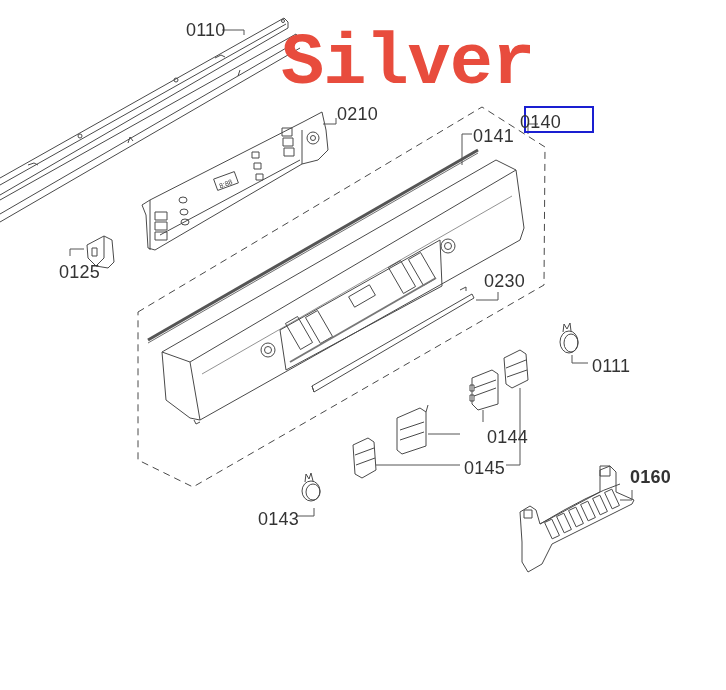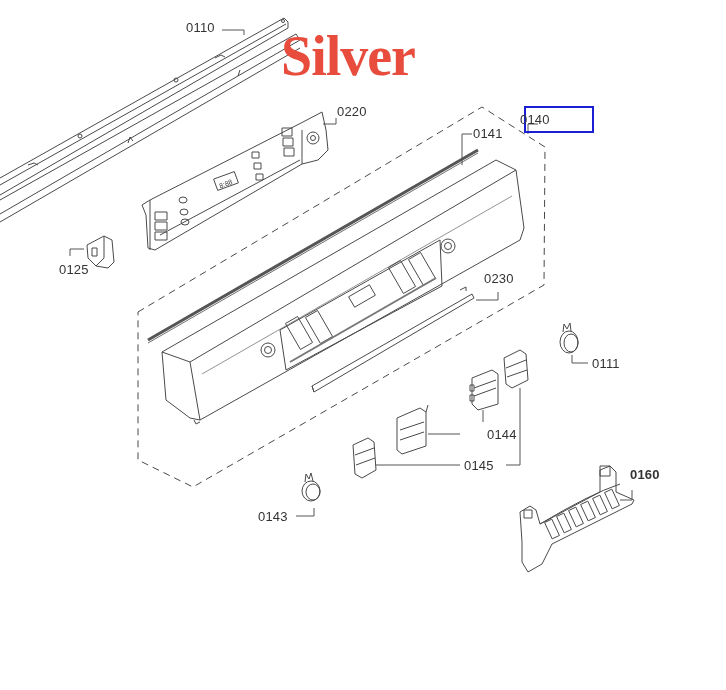--- a/index.html
+++ b/index.html
@@ -1,19 +1,19 @@
 <!DOCTYPE html>
 <html><head>
 <meta charset="utf-8">
 <style>
   html, body { margin: 0; padding: 0; background: #ffffff; }
   body { width: 726px; height: 690px; position: relative; overflow: hidden; font-family: "Liberation Sans", sans-serif; }
   #canvas { position: absolute; left: 0; top: 0; width: 726px; height: 690px; }
-  .lbl { position: absolute; font-family: "Liberation Sans", sans-serif; font-size: 13px; color: #333; line-height: 1; white-space: nowrap; letter-spacing: 0.2px; }
-  .watermark { position: absolute; left: 281px; top: 28px; font-family: Liberation Serif, serif; font-weight: bold; font-size: 56px; line-height: 1; letter-spacing: -1px; }
+  .lbl { position: absolute; font-family: "Liberation Sans", sans-serif; font-size: 18px; color: #333; line-height: 1; white-space: nowrap; letter-spacing: 0.2px; }
+  .watermark { position: absolute; left: 281px; top: 28px; font-family: Liberation Mono, monospace; font-weight: bold; font-size: 72px; line-height: 1; letter-spacing: -1px; }
   .highlight-box { position: absolute; left: 524px; top: 106px; width: 70px; height: 27px; border: 2px solid #1a1fd1; box-sizing: border-box; }
   svg line, svg polyline, svg polygon, svg path, svg rect, svg circle, svg ellipse { vector-effect: non-scaling-stroke; }
 </style>
 </head>
 <body>
 
 <div id="canvas">
 <svg width="726" height="690" viewBox="0 0 726 690" xmlns="http://www.w3.org/2000/svg">
   <g fill="none" stroke="#4a4a4a" stroke-width="1">
 
@@ -153,21 +153,21 @@
       <rect x="596" y="496" width="8" height="18" transform="rotate(-25 600 505)"></rect>
       <rect x="608" y="490" width="8" height="18" transform="rotate(-25 612 499)"></rect>
       <rect x="600" y="466" width="10" height="10"></rect>
       <rect x="524" y="510" width="8" height="8"></rect>
     </g>
     <polyline points="620,500 632,500 632,490" stroke="#555"></polyline>
   </g>
 </svg>
 
   <div class="lbl" style="left:186px;top:21px;">0110</div>
-  <div class="lbl" style="left:337px;top:105px;">0220</div>
+  <div class="lbl" style="left:337px;top:105px;">0210</div>
   <div class="lbl" style="left:49px;top:263px;margin-left:10px;">0125</div>
   <div class="highlight-box"></div>
   <div class="lbl" style="left:520px;top:113px;">0140</div>
   <div class="lbl" style="left:473px;top:127px;">0141</div>
   <div class="lbl" style="left:484px;top:272px;">0230</div>
   <div class="lbl" style="left:258px;top:510px;">0143</div>
   <div class="lbl" style="left:487px;top:428px;">0144</div>
   <div class="lbl" style="left:464px;top:459px;">0145</div>
   <div class="lbl" style="left:592px;top:357px;">0111</div>
   <div class="lbl" style="left:630px;top:468px;font-weight:bold;">0160</div>

